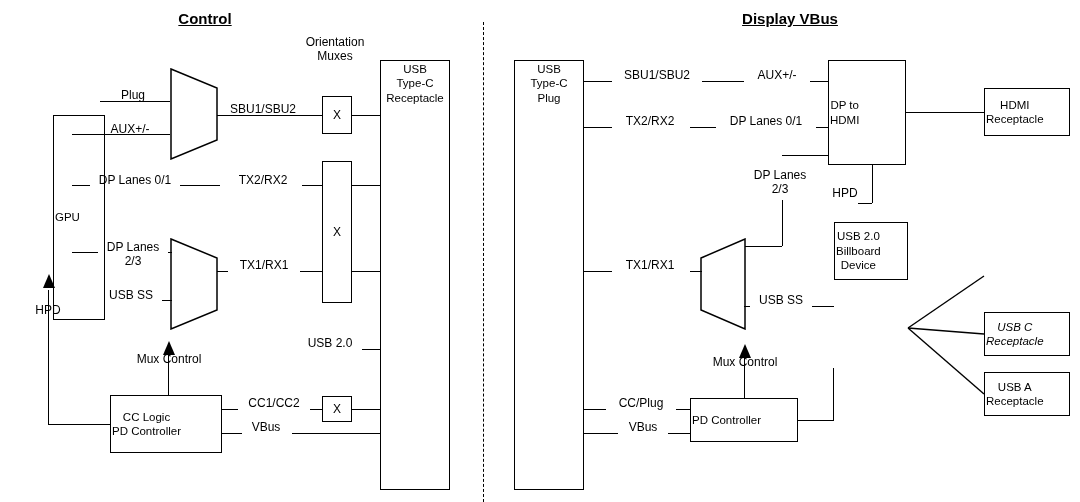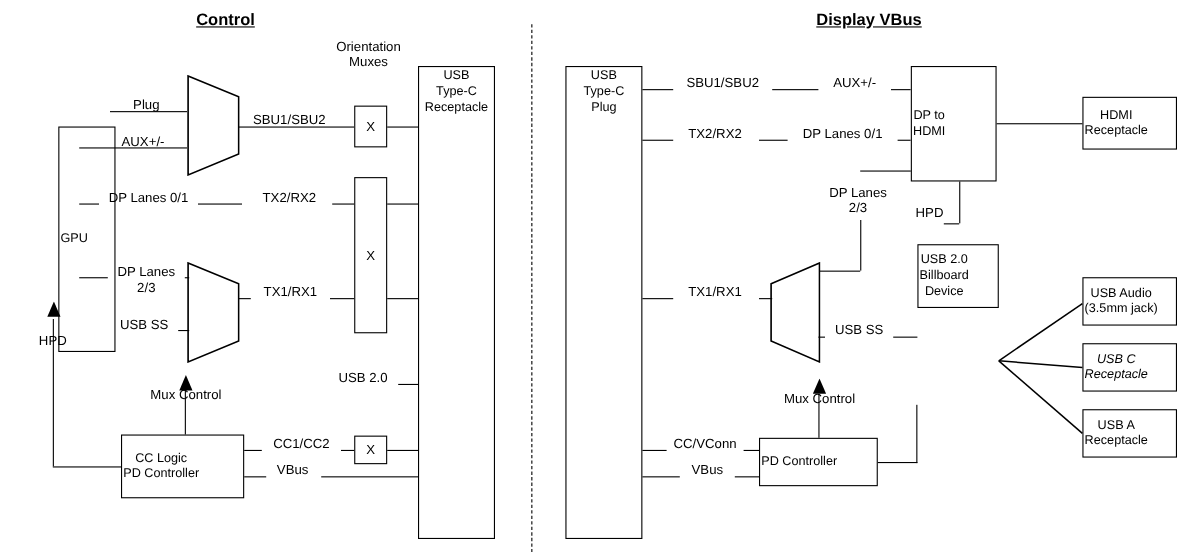--- a/index.html
+++ b/index.html
@@ -225,43 +225,40 @@
 
   <div class="lbl" style="left:750px; top:293px; width:62px;">USB SS</div>
   <div class="ln hln" style="left:744px; top:306px; width:6px;"></div>
   <div class="ln hln" style="left:812px; top:306px; width:22px;"></div>
 
   <div class="box" style="left:834px; top:222px; width:74px; height:58px;">
     <div>USB 2.0<br>Billboard<br>Device</div>
   </div>
 
 
-  <div class="box" style="left:984px; top:252px; width:86px; height:44px;">
-    <div>USB Audio<br>(3.5mm jack)</div>
-  </div>
   <div class="box" style="left:984px; top:312px; width:86px; height:44px;font-style:italic;">
     <div>USB C<br>Receptacle</div>
   </div>
   <div class="box" style="left:984px; top:372px; width:86px; height:44px;">
     <div>USB A<br>Receptacle</div>
   </div>
 
   <div class="arr" style="left:906px; top:270px;">
     <svg width="80" height="130" viewBox="0 0 80 130">
       <line x1="2" y1="58" x2="78" y2="6" stroke="#000" stroke-width="1.4"></line>
       <line x1="2" y1="58" x2="78" y2="64" stroke="#000" stroke-width="1.4"></line>
       <line x1="2" y1="58" x2="78" y2="124" stroke="#000" stroke-width="1.4"></line>
     </svg>
   </div>
 
   <div class="box" style="left:690px; top:398px; width:108px; height:44px;">
     <div>PD Controller</div>
   </div>
 
-  <div class="lbl" style="left:606px; top:396px; width:70px;">CC/VConn</div>
+  <div class="lbl" style="left:606px; top:396px; width:70px;">CC/Plug</div>
   <div class="ln hln" style="left:584px; top:409px; width:22px;"></div>
   <div class="ln hln" style="left:676px; top:409px; width:14px;"></div>
 
   <div class="lbl" style="left:618px; top:420px; width:50px;">VBus</div>
   <div class="ln hln" style="left:584px; top:433px; width:34px;"></div>
   <div class="ln hln" style="left:668px; top:433px; width:22px;"></div>
 
   <div class="ln hln" style="left:798px; top:420px; width:36px;"></div>
   <div class="ln vln" style="left:833px; top:368px; height:53px;"></div>
 

